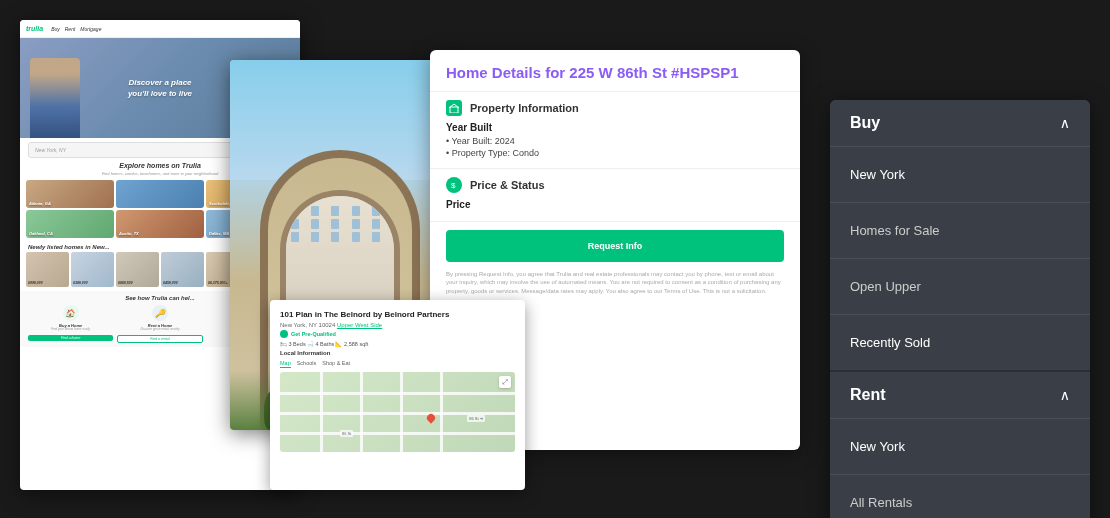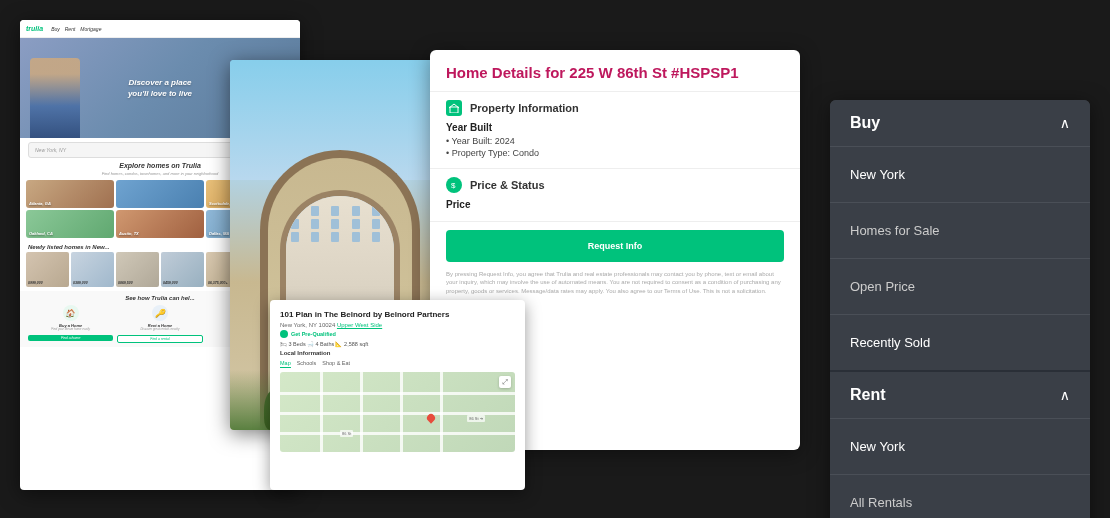--- a/index.html
+++ b/index.html
@@ -306,21 +306,21 @@
       height: 400px;
       background: #fff;
       border-radius: 6px;
       box-shadow: 0 4px 20px rgba(0,0,0,0.4);
       overflow: hidden;
     }
     .hd-title {
       padding: 14px 16px 10px;
       font-size: 15px;
       font-weight: bold;
-      color: #be185d;
+      color: #8b5cf6;
       border-bottom: 1px solid #eee;
     }
     .hd-section {
       padding: 8px 16px;
       border-bottom: 1px solid #eee;
     }
     .hd-section-header {
       display: flex;
       align-items: center;
       gap: 8px;
@@ -757,21 +757,21 @@
       <span class="dropdown-header-label">Buy</span>
       <span class="dropdown-chevron">∧</span>
     </div>
     <div class="dropdown-item highlighted">
       <span>New York</span>
     </div>
     <div class="dropdown-item">
       <span>Homes for Sale</span>
     </div>
     <div class="dropdown-item">
-      <span>Open Price</span>
+      <span>Open Upper</span>
     </div>
     <div class="dropdown-item highlighted">
       <span>Recently Sold</span>
     </div>
   </div>
 
   <div class="dropdown-rent-section">
     <div class="dropdown-rent-header">
       <span class="dropdown-header-label">Rent</span>
       <span class="dropdown-chevron">∧</span>

